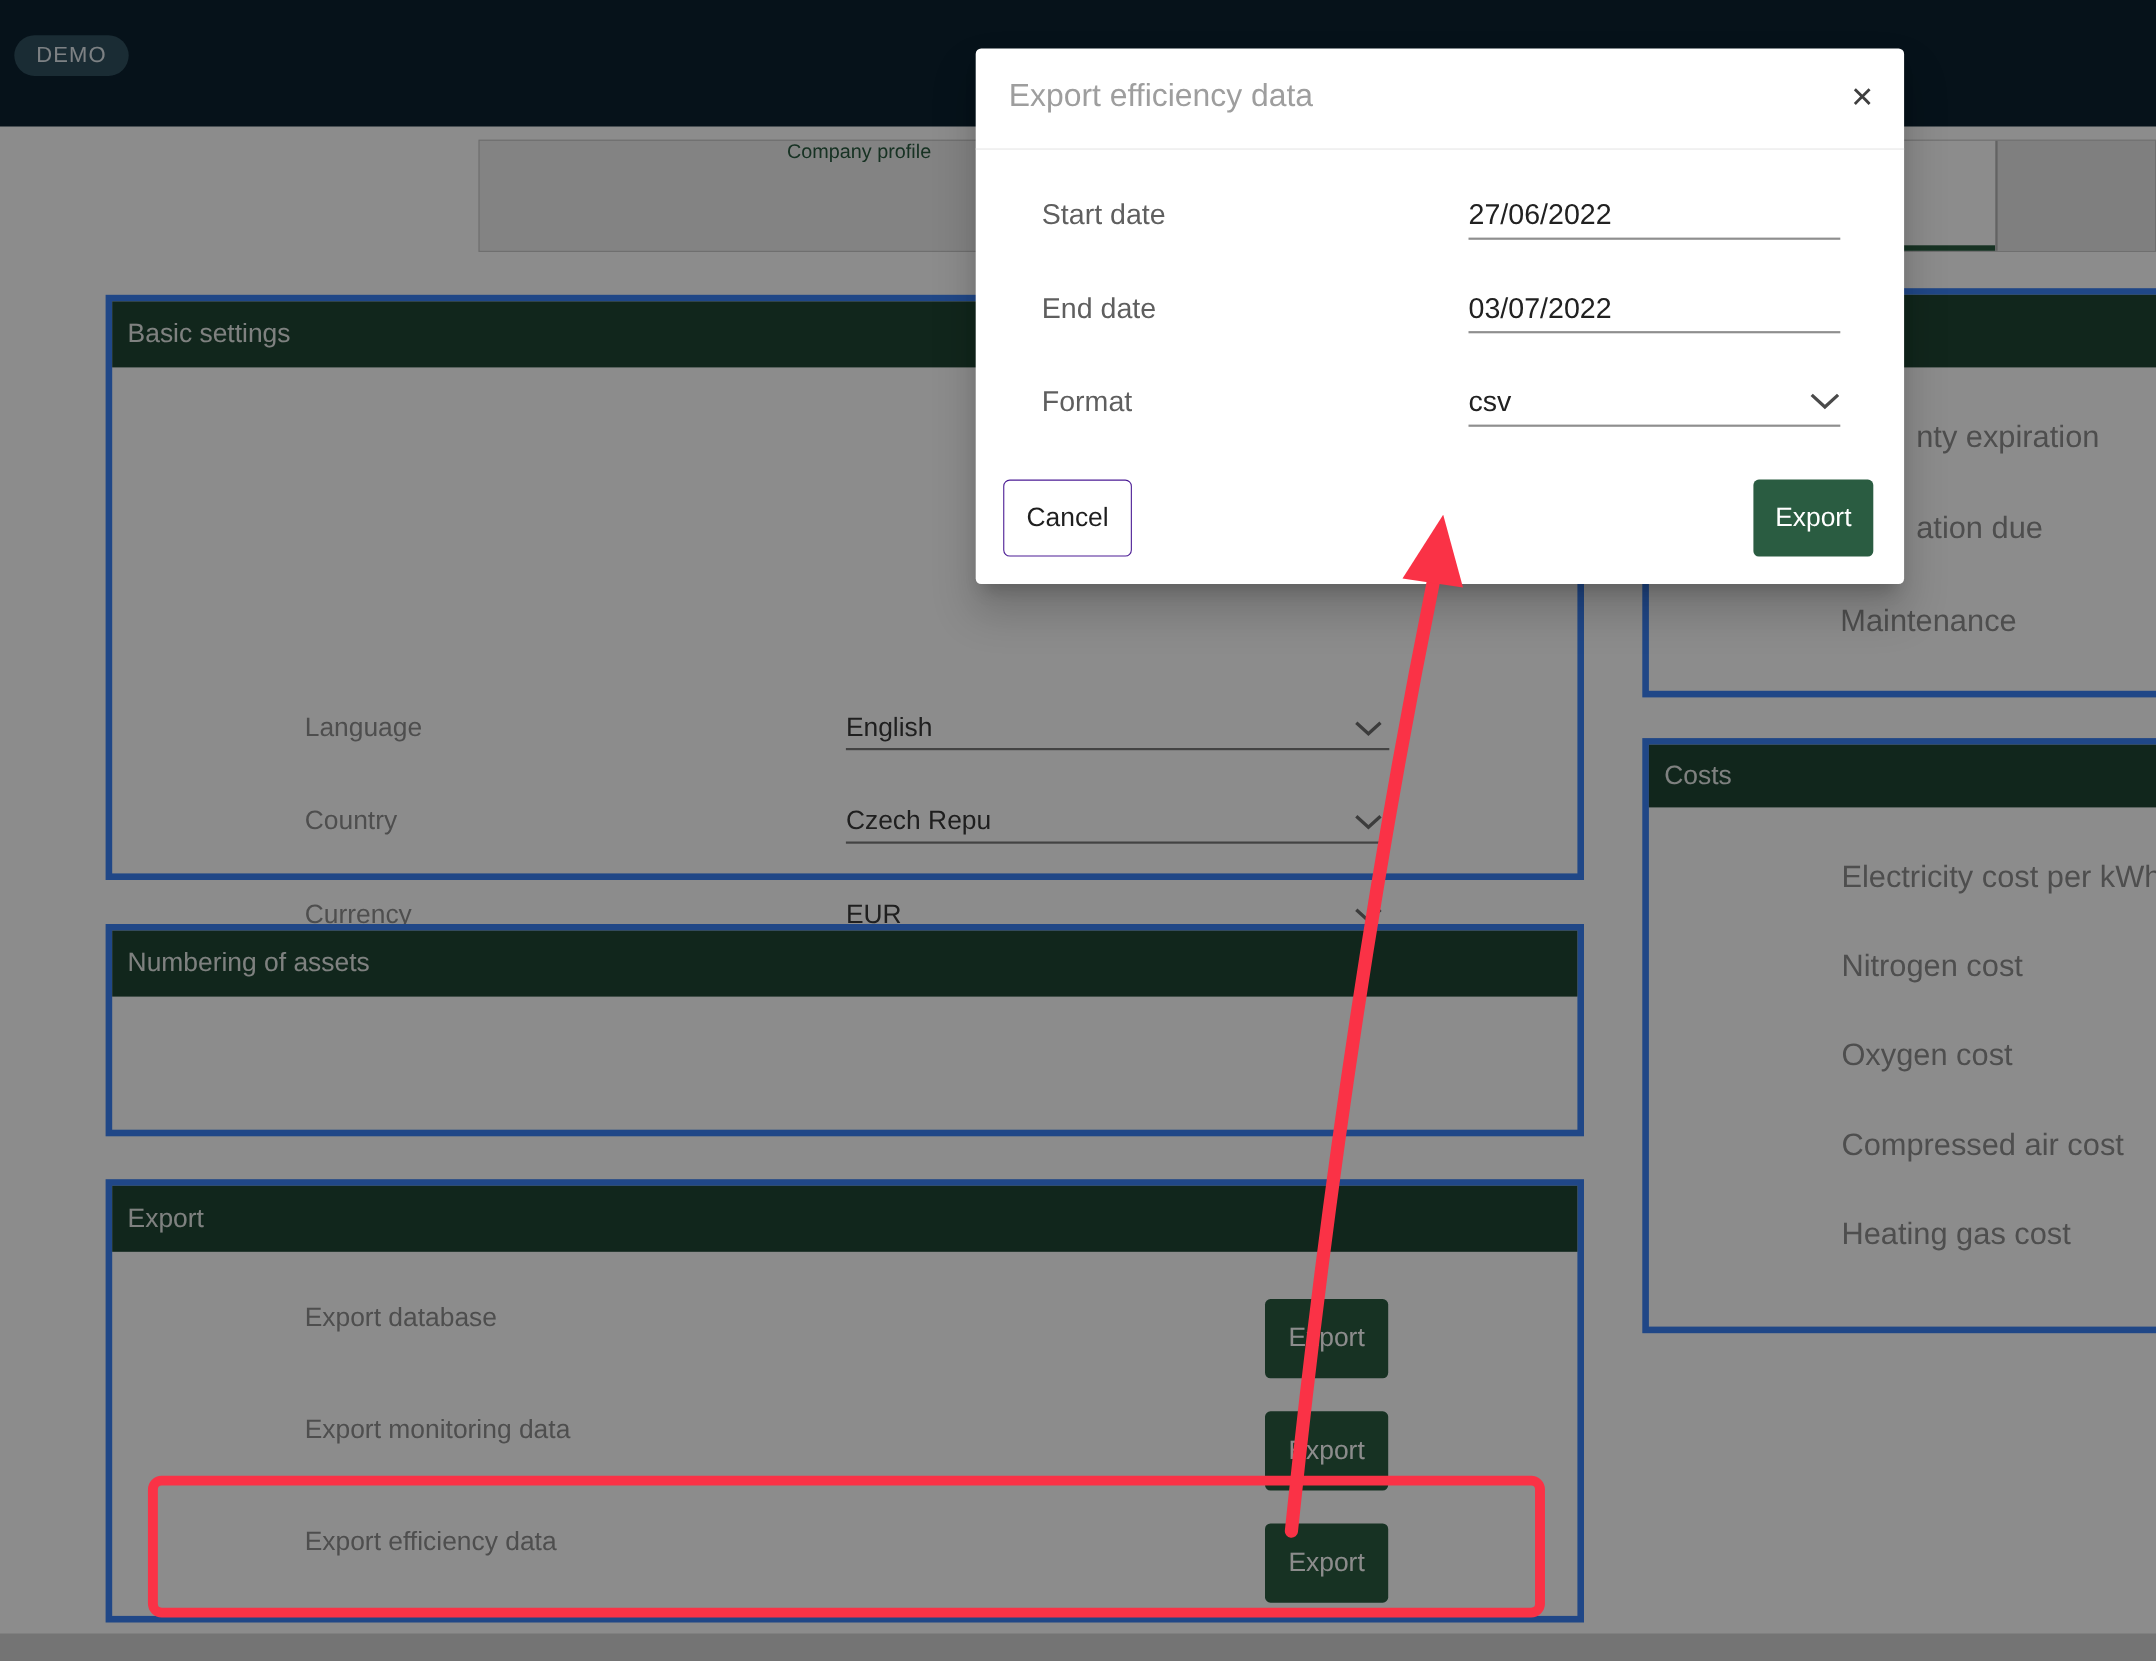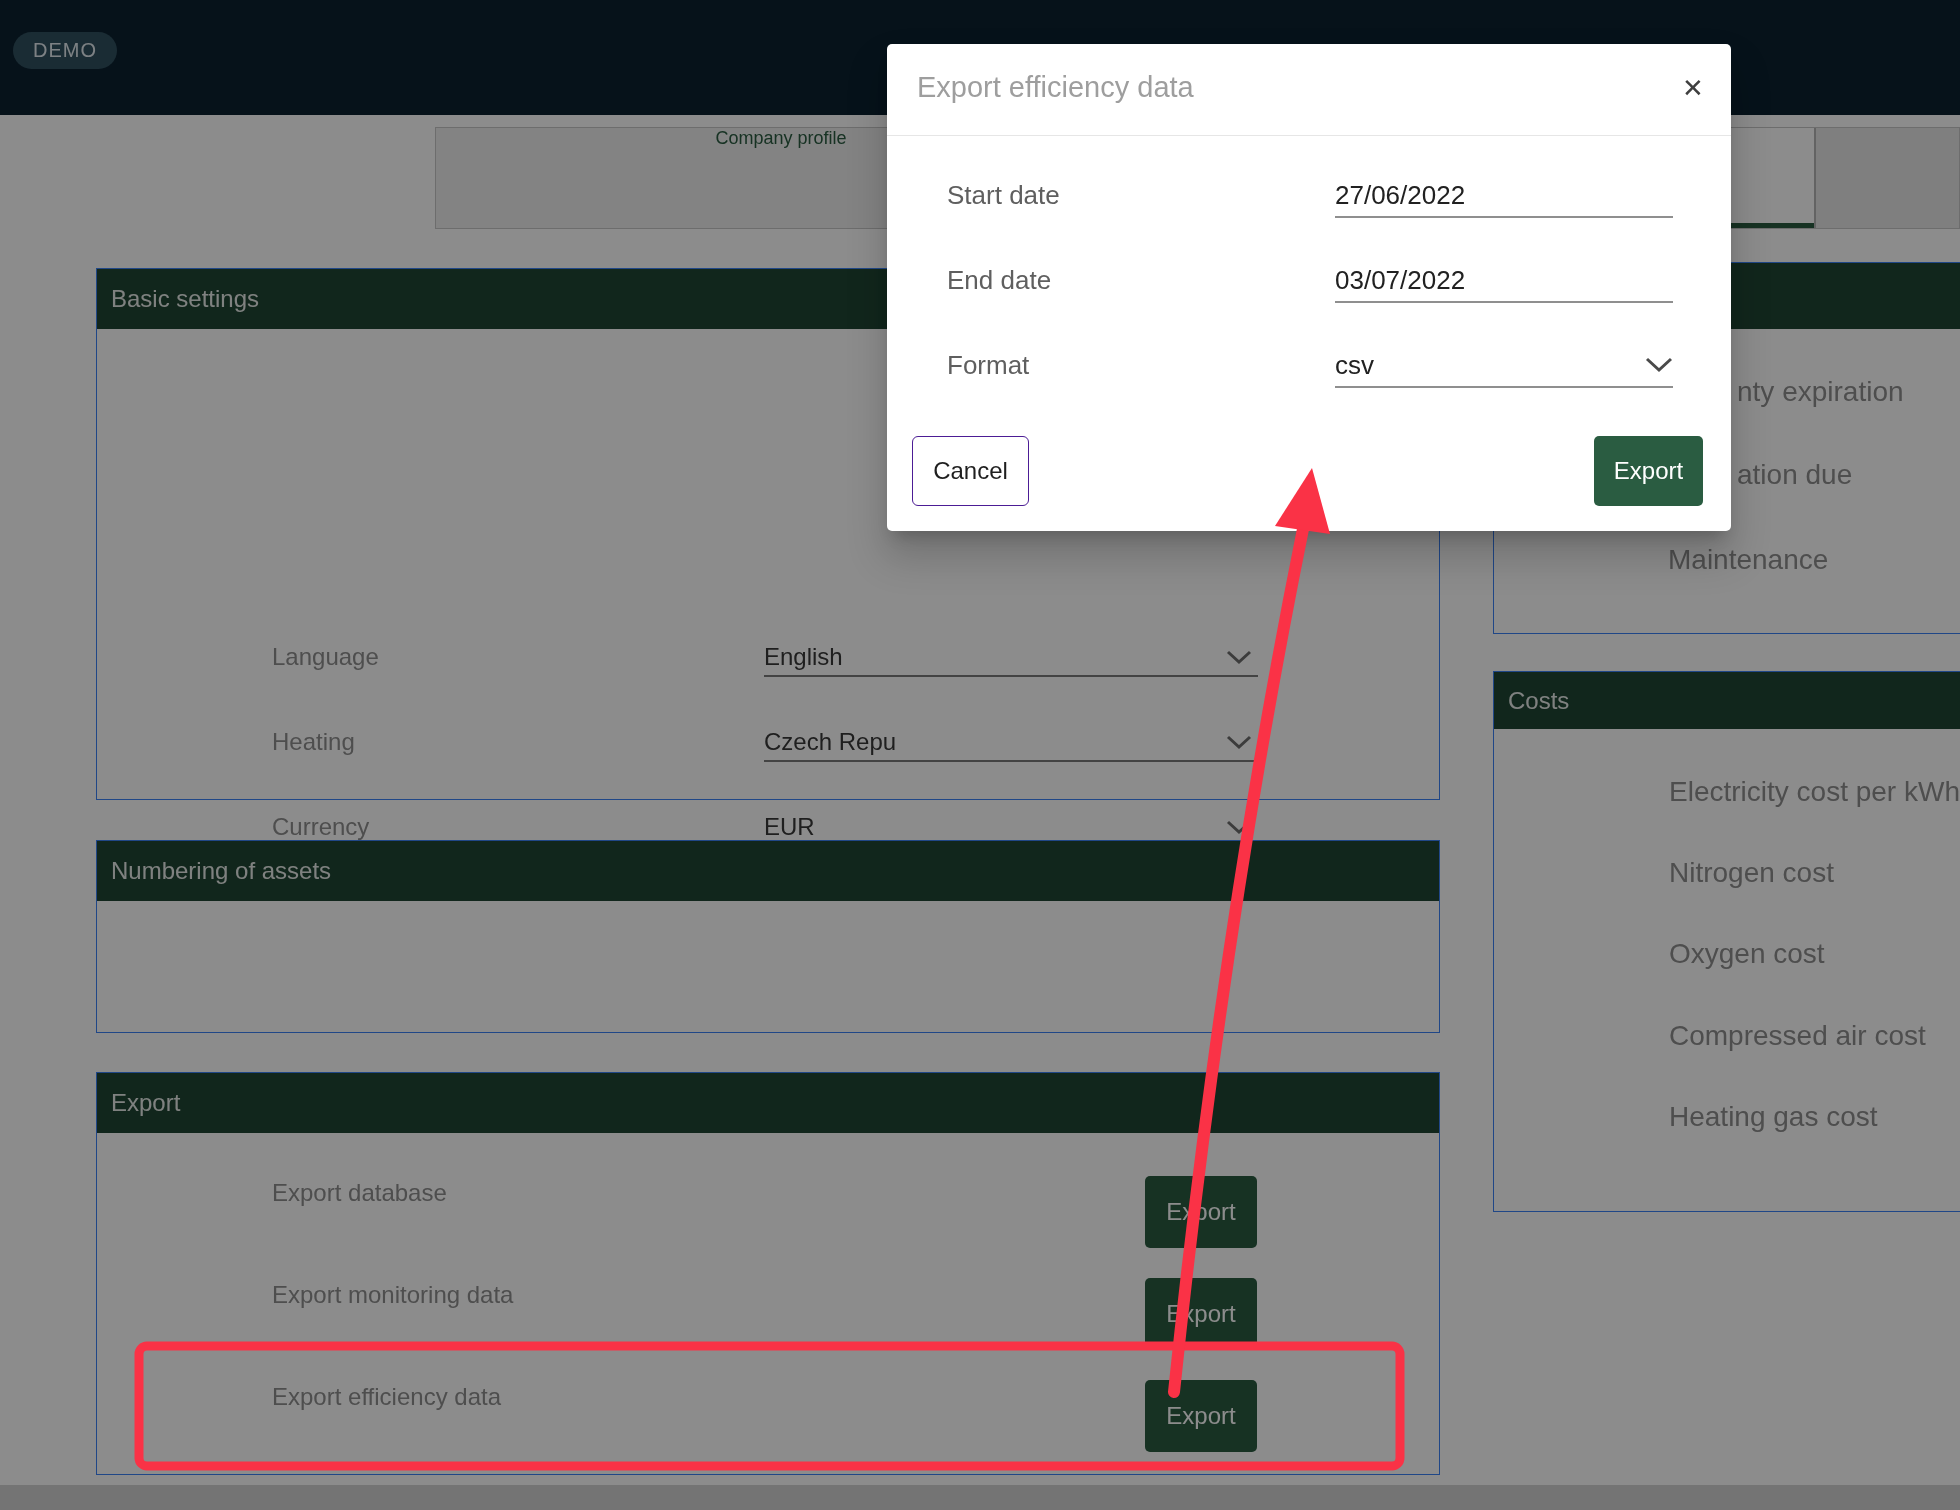--- a/index.html
+++ b/index.html
@@ -18,21 +18,21 @@
   
   .tabstrip{
     position:absolute;left:435px;top:127px;width:1525px;height:102px;z-index:10;
     display:flex;background:#efefef;border:1px solid #c6c6c6;box-sizing:border-box;
   }
   .tab{display:flex;justify-content:center;font-size:18px;box-sizing:border-box;}
   .tab-company{width:690px;color:#2a5c41;}
   .tab-selected{width:688px;background:#ffffff;border-bottom:5px solid #2a5c41;}
   .tab-next{flex:1;background:#e7e7e7;border-left:2px solid #b5b5b5;}
   
-  .panel{position:absolute;background:#ffffff;border:1px solid #3b82f6;box-sizing:border-box;z-index:10;}
+  .panel{position:absolute;background:#ffffff;border:6px solid #3b82f6;box-sizing:border-box;z-index:10;}
   .panel-header{
     position:absolute;left:0;top:0;right:0;height:60px;background:#1f4634;color:#e8ece9;
     font-size:24px;display:flex;align-items:center;padding-left:14px;box-sizing:border-box;
   }
   .frow{position:absolute;left:0;right:0;height:0;}
   .row-label{position:absolute;left:175px;top:-15px;font-size:24px;color:#8f8f8f;white-space:nowrap;}
   .row-value{position:absolute;left:667px;top:-15px;font-size:24px;color:#3a3a3a;white-space:nowrap;}
   .underline{position:absolute;left:667px;top:17px;width:494px;height:2px;background:#7a7a7a;}
   .chev{position:absolute;left:1128px;top:-9px;}
   .exp-btn{
@@ -90,21 +90,21 @@
     <div class="panel-header">Basic settings</div>
     <div class="frow" style="top:389px;">
       <span class="row-label">Language</span>
       <span class="row-value">English</span>
       <div class="underline"></div>
       <span class="chev"><svg width="28" height="17">
             <polyline points="3,3 14,13 25,3" fill="none" stroke="#6e6e6e" stroke-width="3"></polyline>
           </svg></span>
     </div>
     <div class="frow" style="top:474px;">
-      <span class="row-label">Heating</span>
+      <span class="row-label">Country</span>
       <span class="row-value">Czech Repu</span>
       <div class="underline"></div>
       <span class="chev"><svg width="28" height="17">
             <polyline points="3,3 14,13 25,3" fill="none" stroke="#6e6e6e" stroke-width="3"></polyline>
           </svg></span>
     </div>
     <div class="frow" style="top:559px;">
       <span class="row-label">Currency</span>
       <span class="row-value">EUR</span>
       <div class="underline"></div>

